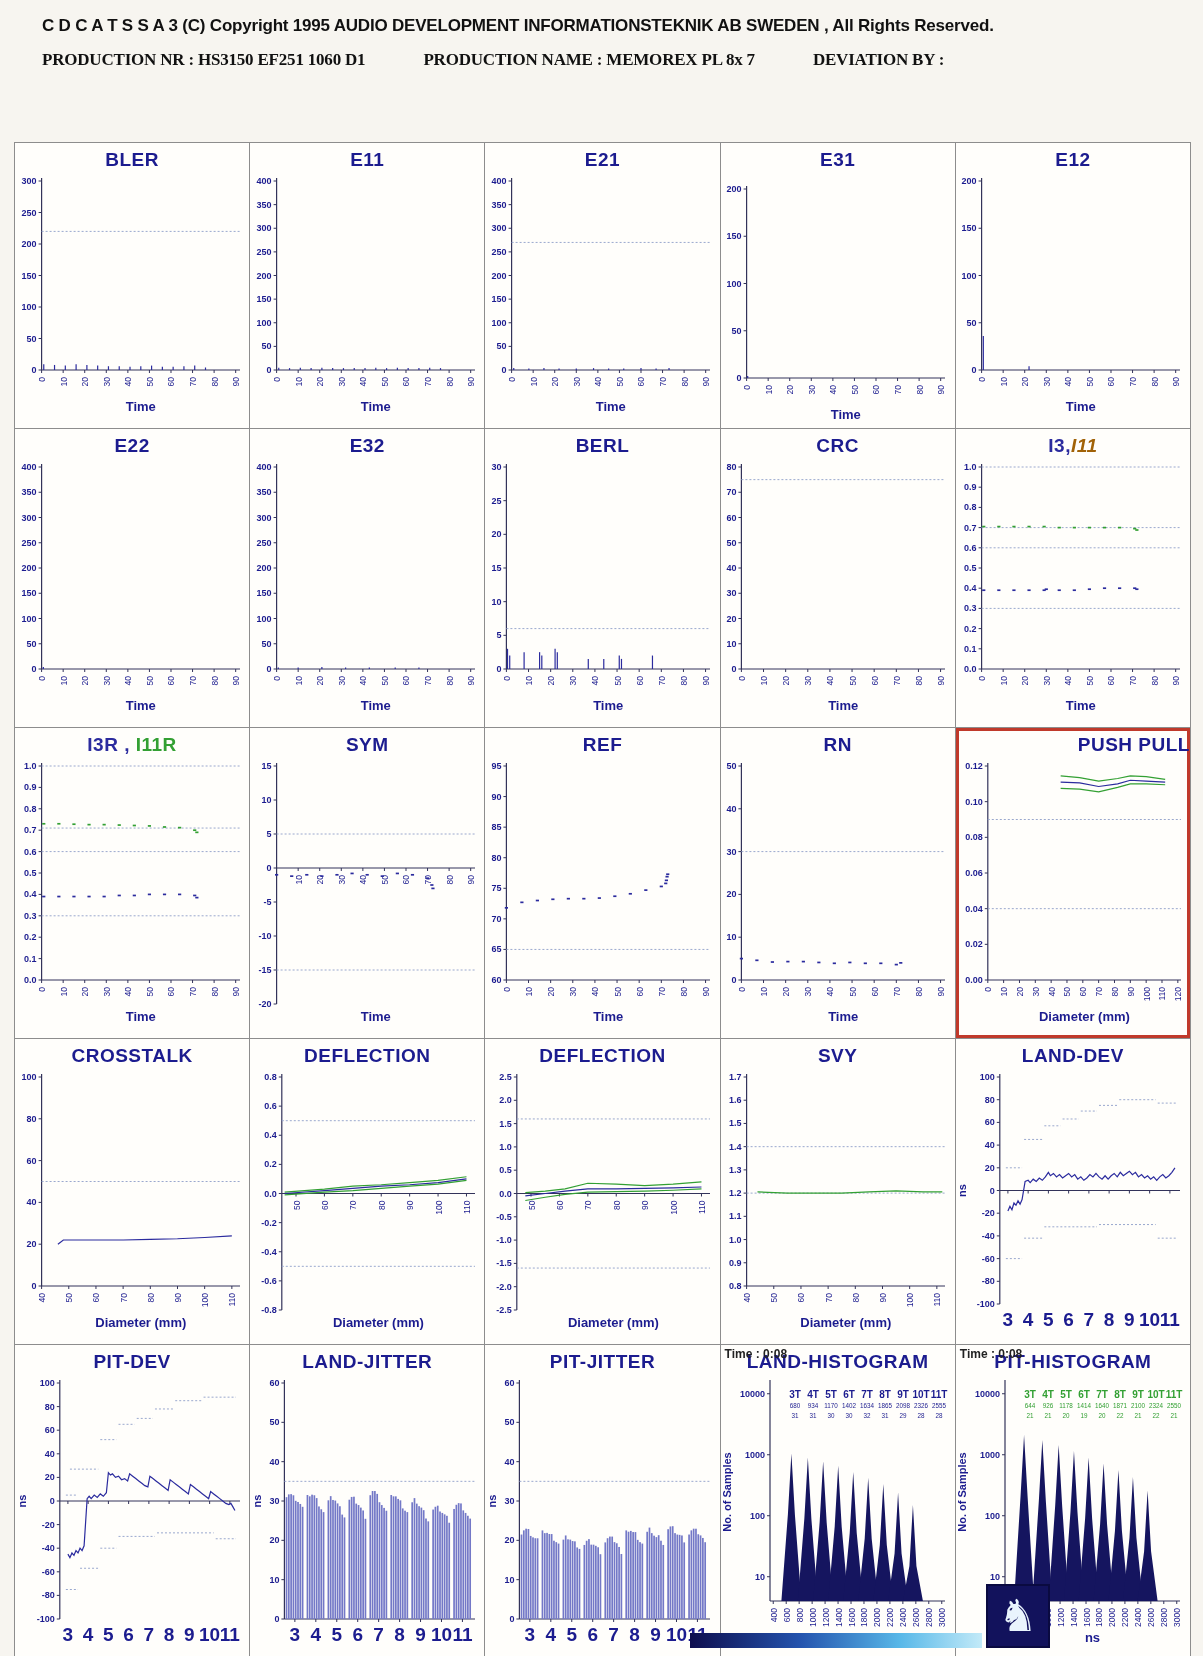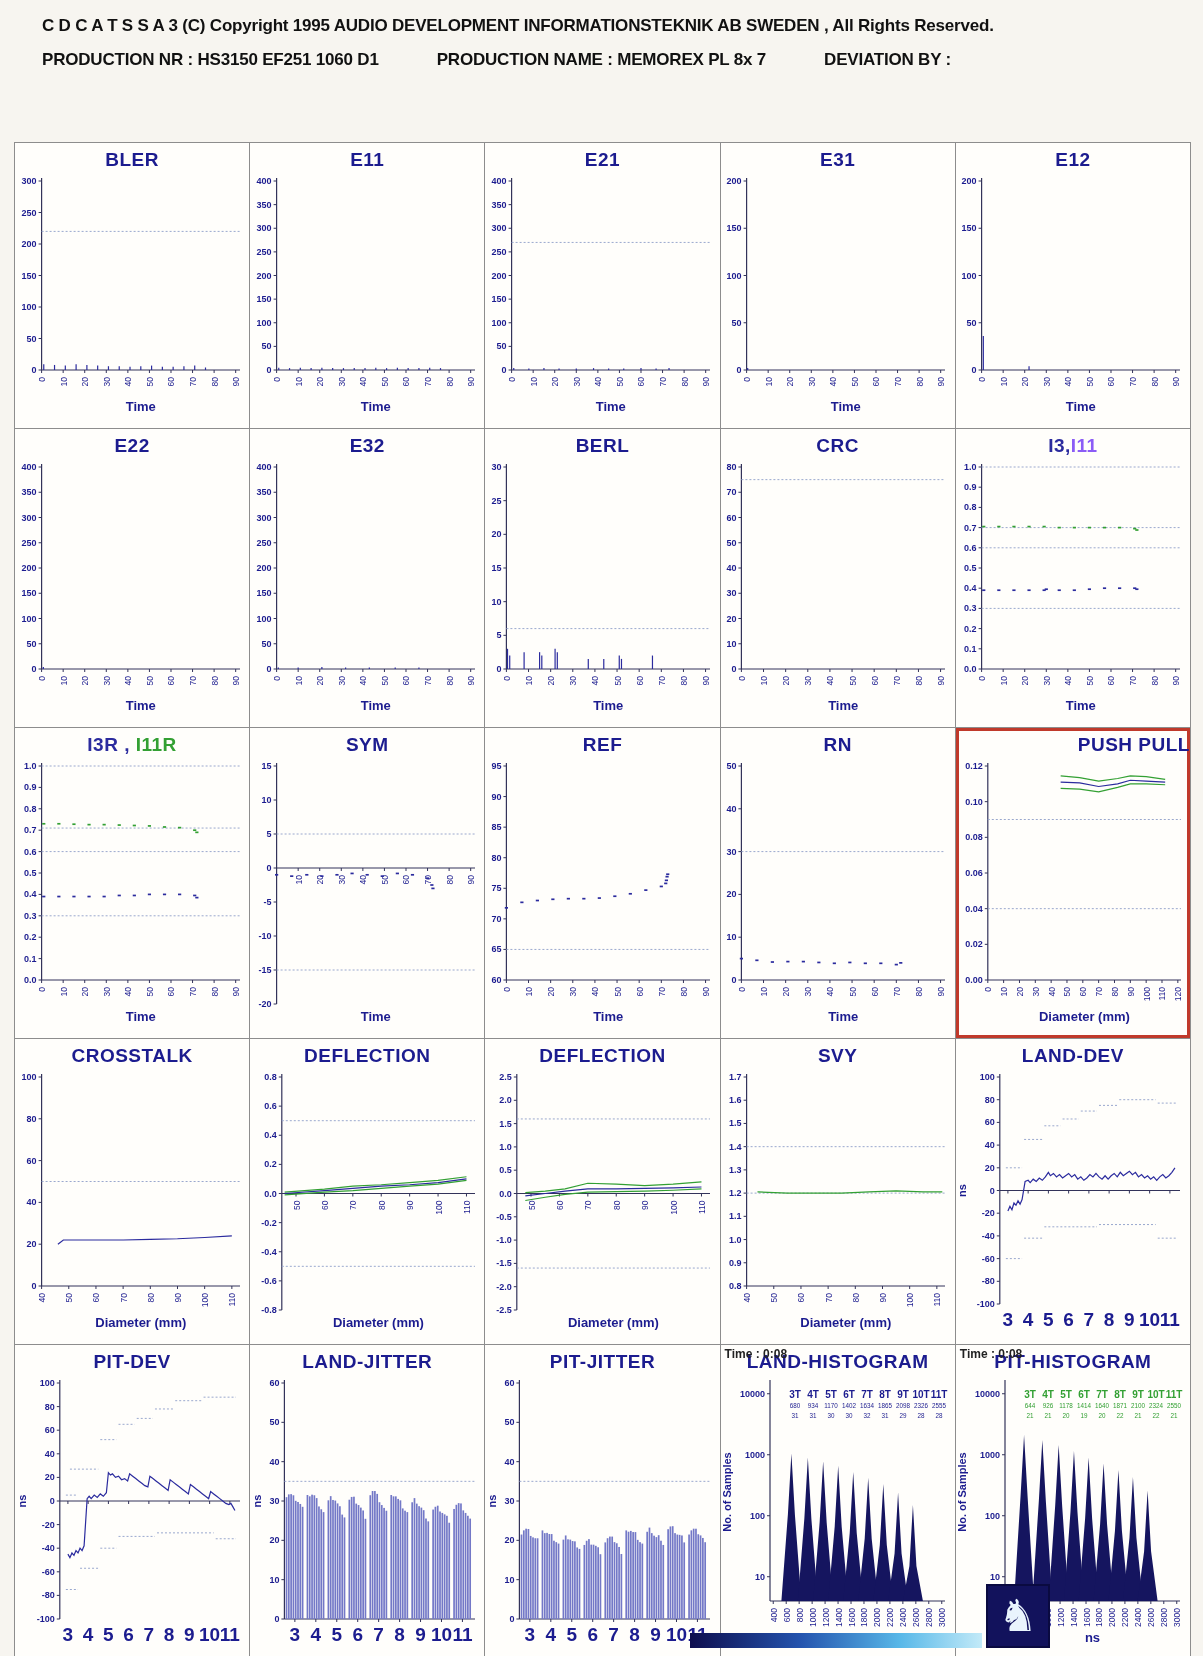--- a/index.html
+++ b/index.html
@@ -1,20 +1,20 @@
 <!DOCTYPE html>
 <html><head>
 <meta charset="utf-8">
 <style>
   html,body{margin:0;padding:0;}
   body{width:1203px;height:1656px;background:#f7f5f0;font-family:"Liberation Sans",sans-serif;overflow:hidden;}
   #page{position:relative;width:1203px;height:1656px;}
   .hdr{position:absolute;left:42px;top:16px;color:#111;font-weight:bold;font-size:17px;letter-spacing:-0.2px;}
   .hdr div{margin-bottom:14px;white-space:nowrap;}
-  .hdr span{margin-right:58px;}
+  .hdr span{margin-right:58px;font-family:Liberation Serif, serif;}
   #grid{position:absolute;left:14px;top:142px;width:1176px;display:grid;grid-template-columns:repeat(5,1fr);border-top:1px solid #8d8d8d;border-left:1px solid #8d8d8d;background:#fffefb;}
   .cell{position:relative;border-right:1px solid #8d8d8d;border-bottom:1px solid #8d8d8d;display:flex;flex-direction:column;align-items:center;background:#fffefb;}
   .cell.hl{box-shadow:inset 0 0 0 3px #c0392b;z-index:5;align-items:flex-end;}
   .ctitle{margin-top:6px;font-weight:bold;font-size:19px;letter-spacing:0.5px;white-space:nowrap;}
   .timelbl{position:absolute;top:2px;left:4px;font-size:12px;color:#222;font-weight:bold;z-index:2;}
   svg{display:block;}
   #logo-bar{position:absolute;left:690px;top:1633px;width:292px;height:15px;background:linear-gradient(90deg,#0e0e4e,#2454ae 38%,#58b8e8 72%,#c2eaf8);z-index:6;}
   #logo{position:absolute;left:986px;top:1584px;height:64px;display:flex;align-items:center;z-index:6;}
   #knight-box{width:60px;height:60px;background:#12125c;border:2px solid #0a0a40;display:flex;align-items:center;justify-content:center;}
   #knight-box span{font-size:44px;color:#e9f4fd;line-height:1;}
@@ -204,21 +204,21 @@
           <line x1="73.04347826086956" y1="199" x2="73.04347826086956" y2="197.5825" stroke="#2b2b9e" stroke-width="1.2"></line>
           <line x1="90.29565217391306" y1="199" x2="90.29565217391306" y2="197.5825" stroke="#2b2b9e" stroke-width="1.2"></line>
           <line x1="107.54782608695652" y1="199" x2="107.54782608695652" y2="197.10999999999999" stroke="#2b2b9e" stroke-width="1.2"></line>
           <line x1="122.64347826086956" y1="199" x2="122.64347826086956" y2="197.5825" stroke="#2b2b9e" stroke-width="1.2"></line>
           <line x1="137.7391304347826" y1="199" x2="137.7391304347826" y2="197.5825" stroke="#2b2b9e" stroke-width="1.2"></line>
           <line x1="154.9913043478261" y1="199" x2="154.9913043478261" y2="197.10999999999999" stroke="#2b2b9e" stroke-width="1.2"></line>
           <line x1="170.08695652173913" y1="199" x2="170.08695652173913" y2="197.5825" stroke="#2b2b9e" stroke-width="1.2"></line>
           <line x1="183.02608695652174" y1="199" x2="183.02608695652174" y2="197.10999999999999" stroke="#2b2b9e" stroke-width="1.2"></line>
         </svg>
       </div>
-      <div class="cell" style="height: 285px;">
+      <div class="cell" style="height: 285px; gap: 8px;">
         <div class="ctitle"><span style="color: rgb(28, 28, 143);">E31</span></div>
         <svg width="233" height="245">
           <line x1="25.6" y1="7" x2="25.6" y2="199" stroke="#33335a" stroke-width="1.2"></line>
           <line x1="25.6" y1="199" x2="224" y2="199" stroke="#33335a" stroke-width="1"></line>
           <line x1="22.6" y1="199" x2="25.6" y2="199" stroke="#33335a" stroke-width="1"></line>
           <text x="20.6" y="202" text-anchor="end" font-size="9" font-weight="bold" fill="#1c1c8f">0</text>
           <line x1="22.6" y1="151.75" x2="25.6" y2="151.75" stroke="#33335a" stroke-width="1"></line>
           <text x="20.6" y="154.75" text-anchor="end" font-size="9" font-weight="bold" fill="#1c1c8f">50</text>
           <line x1="22.6" y1="104.5" x2="25.6" y2="104.5" stroke="#33335a" stroke-width="1"></line>
           <text x="20.6" y="107.5" text-anchor="end" font-size="9" font-weight="bold" fill="#1c1c8f">100</text>
@@ -486,21 +486,21 @@
           <text transform="translate(178.81304347826088,219) rotate(-90)" text-anchor="end" font-size="8.5" fill="#1c1c8f">70</text>
           <line x1="197.44347826086957" y1="212" x2="197.44347826086957" y2="215" stroke="#33335a" stroke-width="1"></line>
           <text transform="translate(200.94347826086957,219) rotate(-90)" text-anchor="end" font-size="8.5" fill="#1c1c8f">80</text>
           <line x1="219.57391304347826" y1="212" x2="219.57391304347826" y2="215" stroke="#33335a" stroke-width="1"></line>
           <text transform="translate(223.07391304347826,219) rotate(-90)" text-anchor="end" font-size="8.5" fill="#1c1c8f">90</text>
           <line x1="20.4" y1="22.625" x2="224" y2="22.625" stroke="#9aa8ce" stroke-width="1" stroke-dasharray="2,2"></line>
           <text x="122.2" y="253" text-anchor="middle" font-size="13" font-weight="bold" fill="#1c1c8f">Time</text>
         </svg>
       </div>
       <div class="cell" style="height: 298px;">
-        <div class="ctitle"><span style="color: rgb(43, 43, 158);">I3</span><span style="color: rgb(43, 43, 158);">,</span><span style="color: #8b5cf6;">I11</span></div>
+        <div class="ctitle"><span style="color: rgb(43, 43, 158);">I3</span><span style="color: rgb(43, 43, 158);">,</span><span style="color: #a16207; font-style: italic;">I11</span></div>
         <svg width="233" height="258">
           <line x1="25.6" y1="7" x2="25.6" y2="212" stroke="#33335a" stroke-width="1.2"></line>
           <line x1="25.6" y1="212" x2="224" y2="212" stroke="#33335a" stroke-width="1"></line>
           <line x1="22.6" y1="212" x2="25.6" y2="212" stroke="#33335a" stroke-width="1"></line>
           <text x="20.6" y="215" text-anchor="end" font-size="9" font-weight="bold" fill="#1c1c8f">0.0</text>
           <line x1="22.6" y1="191.8" x2="25.6" y2="191.8" stroke="#33335a" stroke-width="1"></line>
           <text x="20.6" y="194.8" text-anchor="end" font-size="9" font-weight="bold" fill="#1c1c8f">0.1</text>
           <line x1="22.6" y1="171.60000000000002" x2="25.6" y2="171.60000000000002" stroke="#33335a" stroke-width="1"></line>
           <text x="20.6" y="174.60000000000002" text-anchor="end" font-size="9" font-weight="bold" fill="#1c1c8f">0.2</text>
           <line x1="22.6" y1="151.39999999999998" x2="25.6" y2="151.39999999999998" stroke="#33335a" stroke-width="1"></line>

